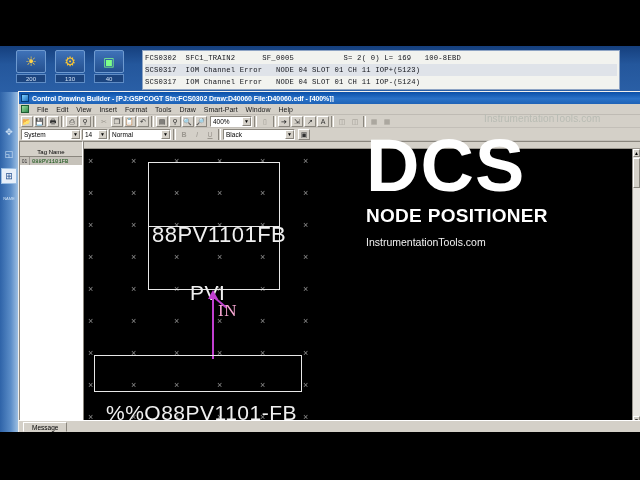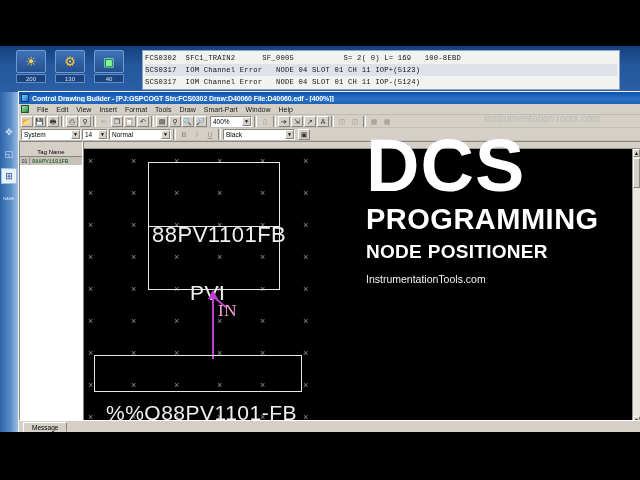--- a/index.html
+++ b/index.html
@@ -545,18 +545,17 @@
 
     <div class="msgbar">
       <div class="msg-tab">Message</div>
     </div>
   </div>
 
   <div class="watermark">InstrumentationTools.com</div>
 
   <div class="brand">
     <div class="brand-dcs">DCS</div>
-    <div class="brand-prog">PROGRAMMING</div>
     <div class="brand-sub">NODE POSITIONER</div>
     <div class="brand-site">InstrumentationTools.com</div>
   </div>
 
 </div>
 
 </body></html>

